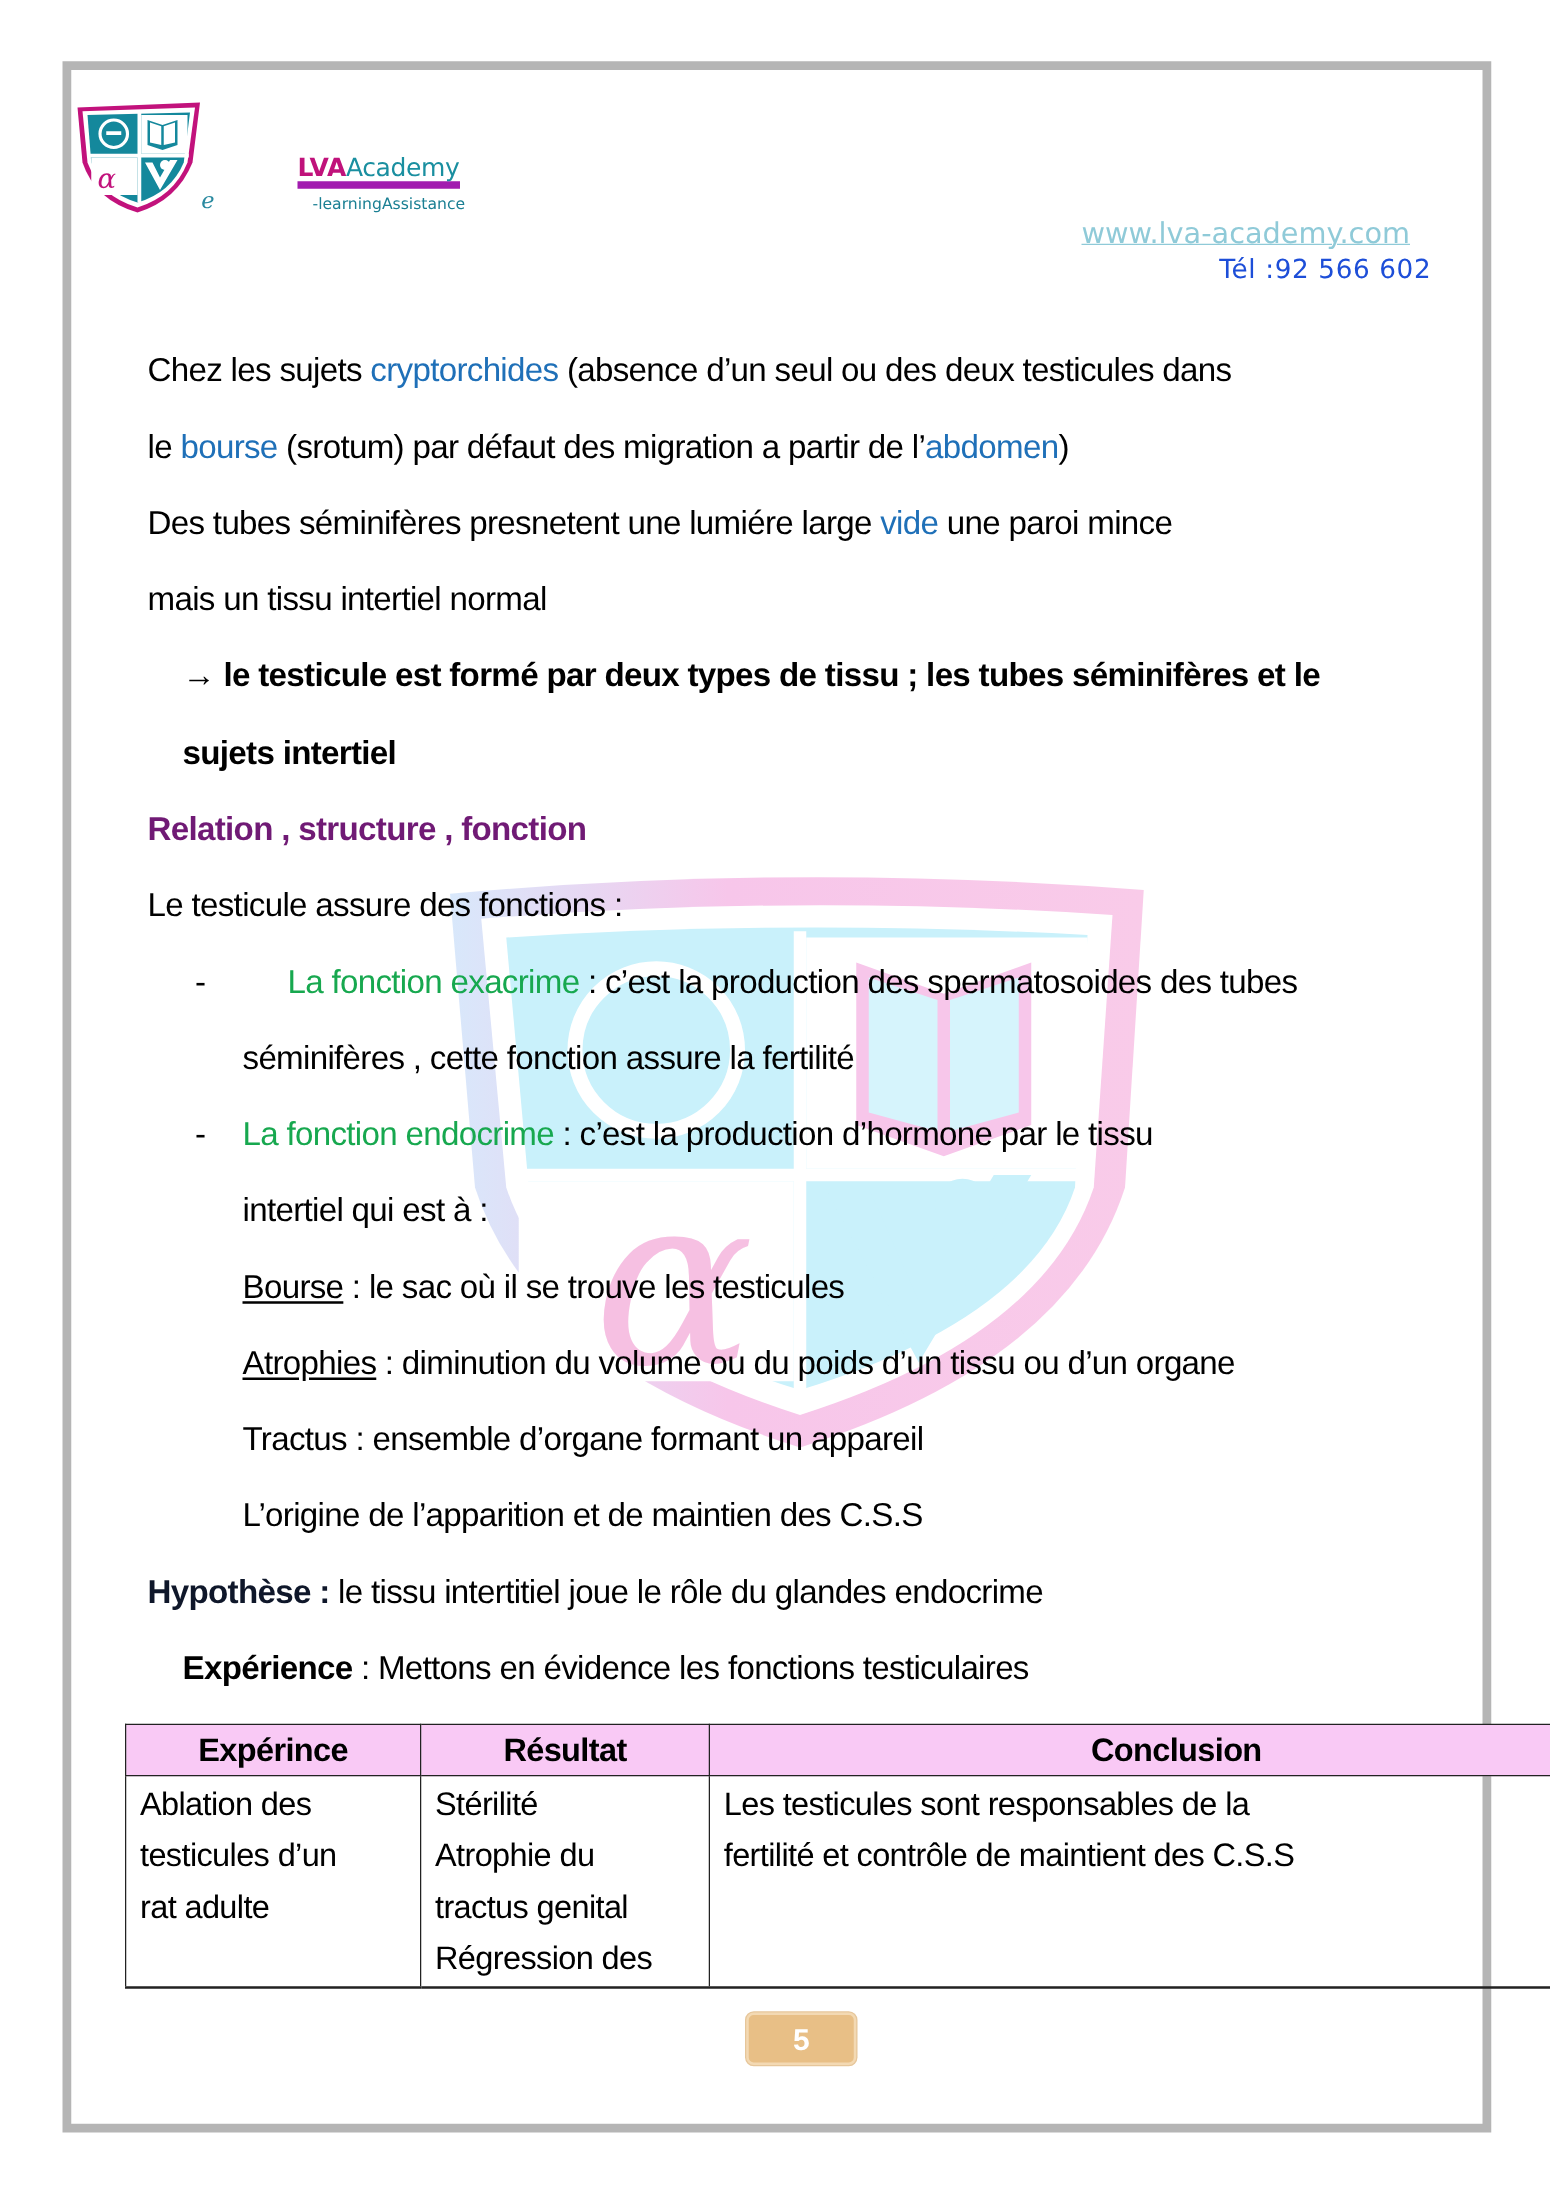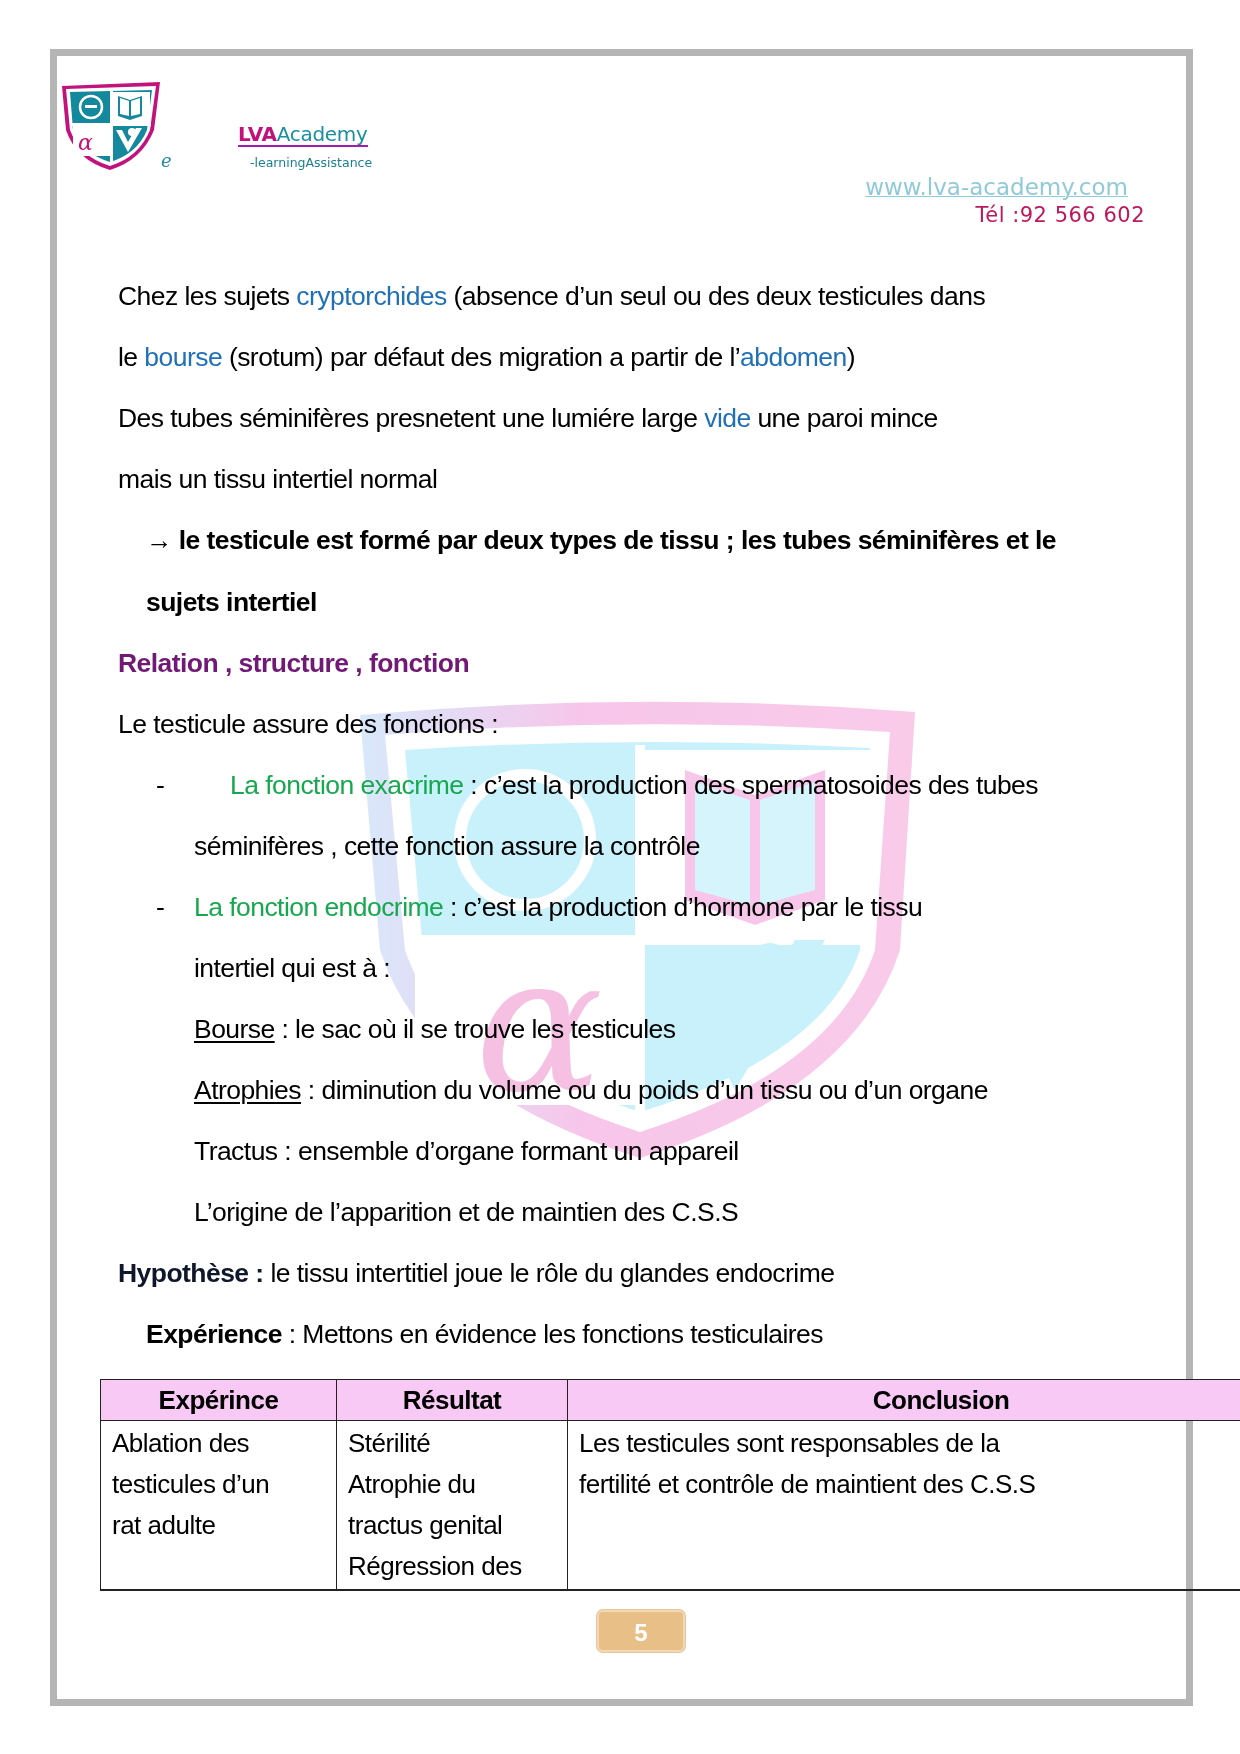--- a/index.html
+++ b/index.html
@@ -4,27 +4,27 @@
 <style>
   html, body { margin:0; padding:0; }
   body { width:1240px; height:1754px; background:#ffffff; position:relative; overflow:hidden;
          font-family:"Liberation Sans", sans-serif; color:#000; }
   .frame { position:absolute; left:50px; top:49px; width:1129px; height:1643px;
            border:7px solid #b5b5b5; box-sizing:content-box; }
   .logo { position:absolute; left:58px; top:80px; width:106px; height:92px; }
   .logo-e { position:absolute; left:161px; top:150px; font-family:"DejaVu Serif", serif; font-style:italic;
             font-size:18px; color:#2a8aa0; }
   .brand { position:absolute; left:238px; top:123px; font-family:"DejaVu Sans", sans-serif; font-size:20px;
-           letter-spacing:-0.3px; border-bottom:2px solid #a21caf; line-height:22px; padding-bottom:0; }
+           letter-spacing:-0.3px; border-bottom:6px solid #a21caf; line-height:22px; padding-bottom:0; }
   .brand .lva { color:#c0127b; font-weight:bold; }
   .brand .acad { color:#1a8fa0; }
   .tagline { position:absolute; left:250px; top:155px; font-family:"DejaVu Sans", sans-serif; font-size:12.5px; color:#1a7f93; }
   .site { position:absolute; right:112px; top:174px; font-family:"DejaVu Sans", sans-serif; font-size:23px;
           color:#8fcad8; text-decoration:underline; text-decoration-thickness:1px; }
-  .tel { position:absolute; right:95px; top:203px; font-family:"DejaVu Sans", sans-serif; font-size:21px; color:#be185d; letter-spacing:0.5px; }
+  .tel { position:absolute; right:95px; top:203px; font-family:"DejaVu Sans", sans-serif; font-size:21px; color:#1d4ed8; letter-spacing:0.5px; }
 
   .watermark { position:absolute; left:355px; top:700px; width:565px; height:460px; }
 
   .line { position:absolute; white-space:nowrap; font-size:26.5px; line-height:32px; letter-spacing:-0.55px; }
   .blue { color:#1f70b8; }
   .green { color:#17a84f; }
   .red { color:#701a75; font-weight:bold;text-align:center; }
   .pink { color:#0f172a; font-weight:bold; }
   .bold { font-weight:bold;margin-left:28px; }
   .u { text-decoration:underline; text-underline-offset:3px; }
@@ -104,21 +104,21 @@
 <div class="line" style="left:118px; top:463px;">mais un tissu intertiel normal</div>
 <div class="line bold" style="left:118px; top:524px;">→ le testicule est formé par deux types de tissu ; les tubes séminifères et le</div>
 <div class="line bold" style="left:118px; top:586px;">sujets intertiel</div>
 <div class="line red" style="left:118px; top:647px;">Relation , structure , fonction</div>
 <div class="line" style="left:118px; top:708px;">Le testicule assure des fonctions :</div>
 
 <div class="line" style="left:156px; top:769px;">-</div>
 <div class="line" style="left:194px; top:769px;margin-left:36px;">
   <span class="green">La fonction exacrime</span><span> : c’est la production des spermatosoides des tubes</span>
 </div>
-<div class="line" style="left:194px; top:830px;">séminifères , cette fonction assure la contrôle</div>
+<div class="line" style="left:194px; top:830px;">séminifères , cette fonction assure la fertilité</div>
 <div class="line" style="left:156px; top:891px;">-</div>
 <div class="line" style="left:194px; top:891px;">
   <span class="green">La fonction endocrime</span><span> : c’est la production d’hormone par le tissu</span>
 </div>
 <div class="line" style="left:194px; top:952px;">intertiel qui est à :</div>
 
 <div class="line" style="left:194px; top:1013px;">
   <span class="u">Bourse</span><span> : le sac où il se trouve les testicules</span>
 </div>
 <div class="line" style="left:194px; top:1074px;">

